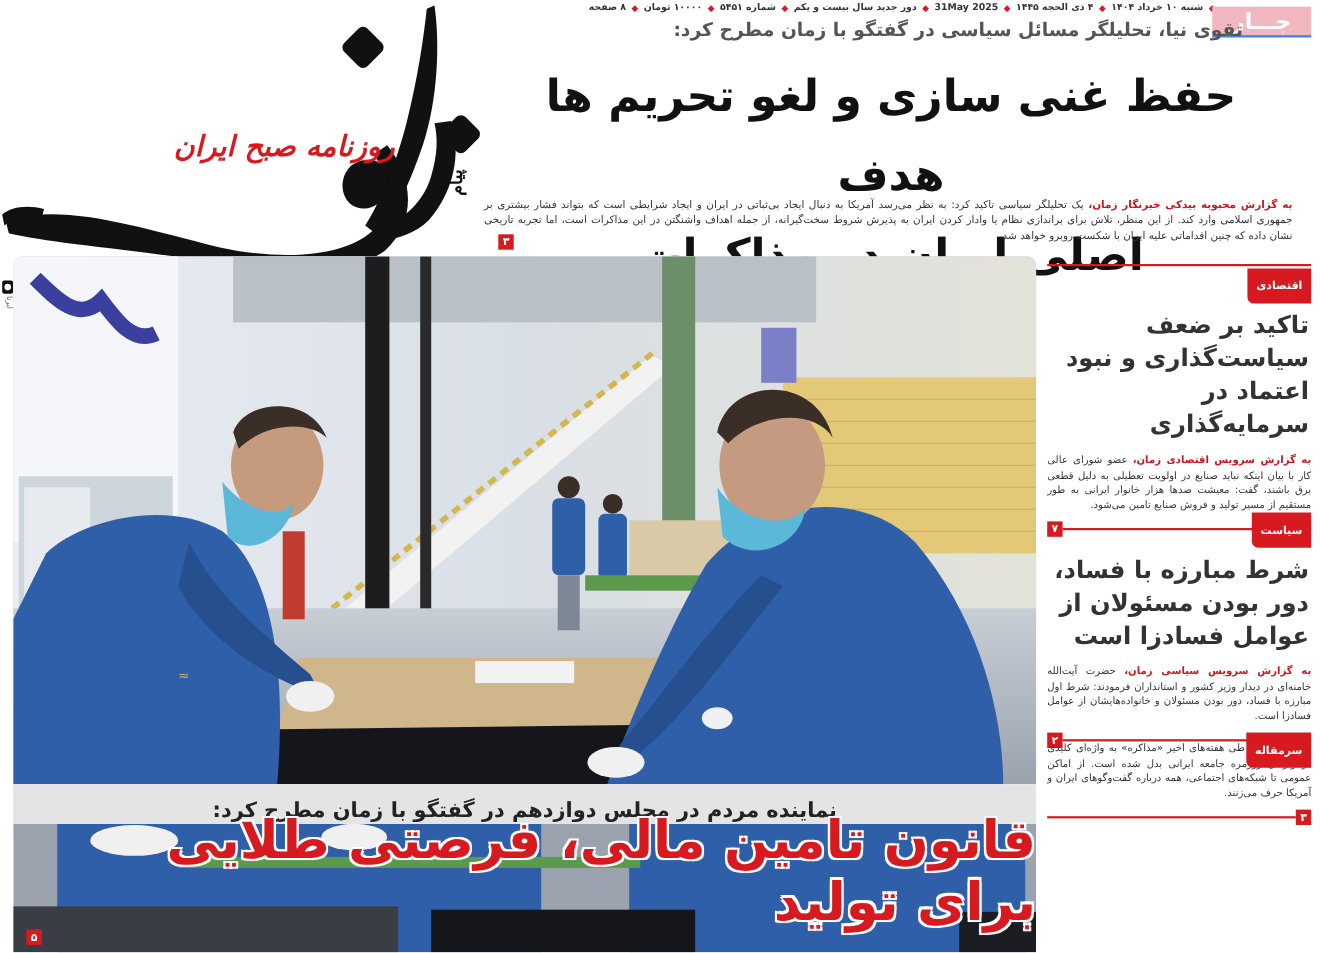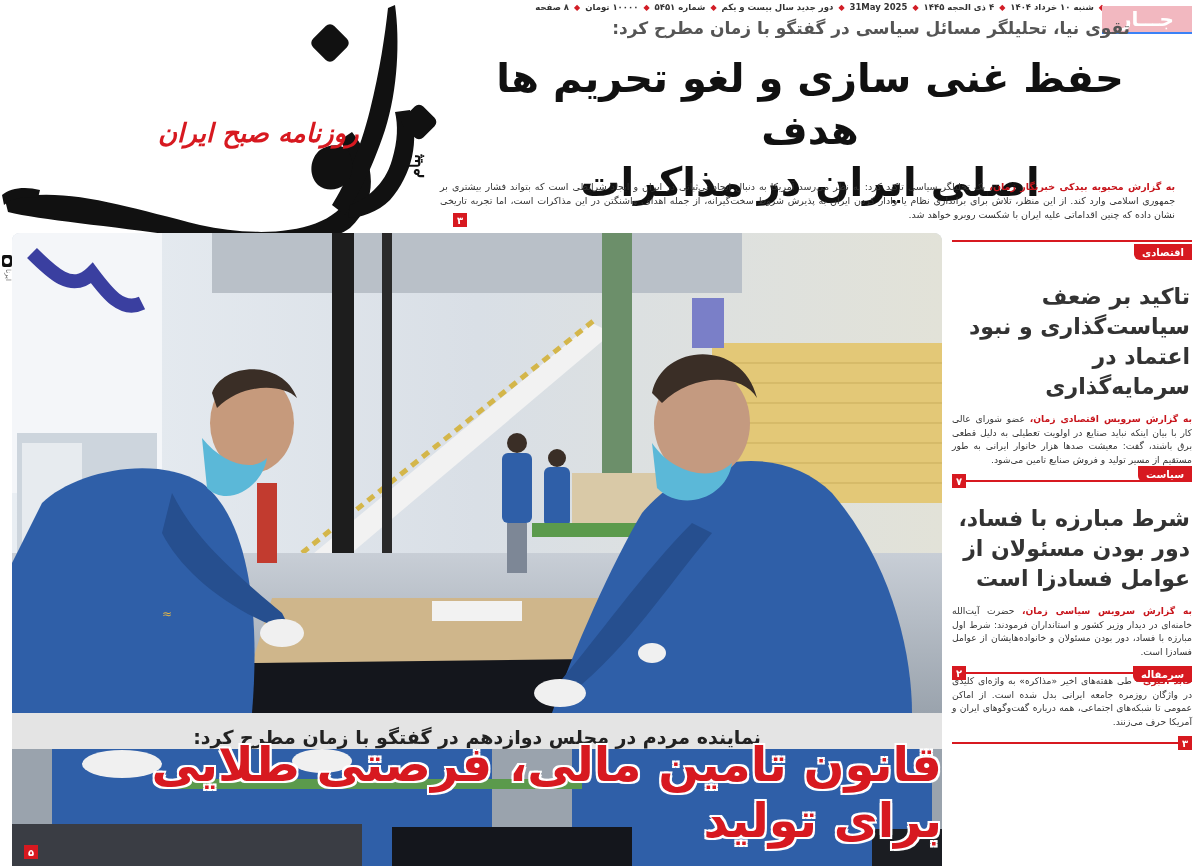--- a/index.html
+++ b/index.html
@@ -14,21 +14,21 @@
     .jar-badge { position:absolute; top:6px; right:8px; width:90px; height:28px; background:#f2b8c0; color:#fff; font-weight:bold; font-size:20px; display:flex; align-items:center; justify-content:center; border-bottom:2px solid #3b82f6; }
 
     
     .logo { position:absolute; left:0; top:0; width:460px; height:240px; direction:ltr;padding-left:10px; }
     .logo svg { position:absolute; left:0; top:0; }
     .logo-sub { position:absolute; left:158px; top:118px; font-family:"DejaVu Serif", serif; font-style:italic; font-weight:bold; color:#d71920; font-size:26px; direction:rtl; }
     .logo-payam { position:absolute; left:405px; top:178px; font-family:"DejaVu Serif", serif; font-weight:bold; color:#111; font-size:16px; transform:rotate(-90deg); transform-origin:left top; direction:rtl; }
 
     
     .kicker { position:absolute; top:18px; right:70px; width:660px; font-size:17px; font-weight:bold; color:#555; text-align:right; }
-    .headline { position:absolute; top:52px; right:30px; width:720px; font-size:40px; font-weight:900; line-height:52px; color:#111; text-align:center; font-family:"DejaVu Sans", sans-serif; letter-spacing:-0.5px; }
+    .headline { position:absolute; top:52px; right:30px; width:720px; font-size:40px; font-weight:900; line-height:72px; color:#111; text-align:center; font-family:"DejaVu Sans", sans-serif; letter-spacing:-0.5px; }
     .lead { position:absolute; top:180px; right:25px; width:735px; font-size:9.5px; line-height:14px; text-align:justify; color:#333; }
     .lead .by { color:#c8161d; font-weight:bold; }
     .page-num { display:inline-flex; width:14px; height:14px; background:#d71920; color:#fff; font-size:10px; font-weight:bold; align-items:center; justify-content:center; }
     .lead-num { position:absolute; top:213px; left:453px; }
 
     
     .photo { position:absolute; left:12px; top:233px; width:930px; height:480px; border-radius:8px 8px 0 0; overflow:hidden; background:#cfd6de; direction:ltr; }
     .photo svg { display:block; }
 
     
@@ -40,21 +40,21 @@
     
     .credit { position:absolute; left:0; top:255px; width:12px; height:60px; }
     .credit .cam { width:10px; height:12px; background:#111; border-radius:2px; margin:0 0 2px 1px; position:relative; }
     .credit .cam::after { content:""; position:absolute; left:2px; top:3px; width:6px; height:6px; border-radius:50%; background:#fff; }
     .credit .txt { font-size:7px; color:#666; writing-mode:vertical-rl; margin-left:2px; }
 
     
     .rcol { position:absolute; right:8px; top:240px; width:240px; }
     .section { position:relative; }
     .sec-line { height:2px; background:#d71920; width:100%; }
-    .sec-tag { position:absolute; top:4px; right:0; height:16px; padding:0 8px; background:#d71920; color:#fff; font-size:10px; font-weight:bold; display:flex; align-items:center; border-radius:0 0 0 6px; }
+    .sec-tag { position:absolute; top:4px; right:0; height:32px; padding:0 8px; background:#d71920; color:#fff; font-size:10px; font-weight:bold; display:flex; align-items:center; border-radius:0 0 0 6px; }
     .sec-title { font-size:22px; font-weight:900; line-height:30px; color:#333; text-align:right; padding:0 2px 0 0; }
     .sec-body { font-size:9.2px; line-height:13.5px; color:#333; text-align:justify; margin-top:10px; }
     .sec-body .by { color:#c8161d; font-weight:bold;margin-top:17px; }
     .sec-foot { display:flex; align-items:center; margin-top:8px; }
     .sec-foot .pline { flex:1; height:2px; background:#d71920; }
 
     .s1 { position:absolute; top:0; right:0; width:240px; height:222px; }
     .s1 .sec-title { margin-top:40px; }
     .s2 { position:absolute; top:222px; right:0; width:240px; height:200px; }
     .s2 .sec-title { margin-top:40px; }

